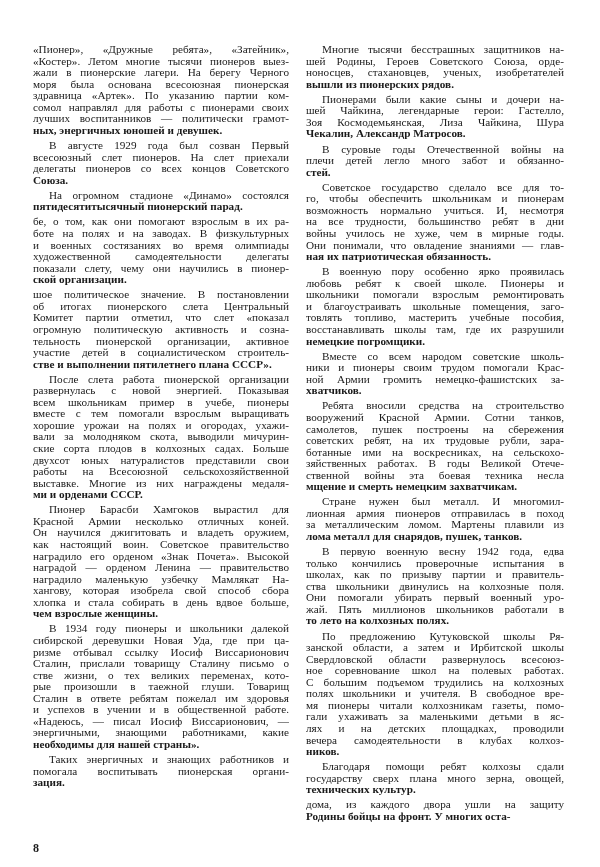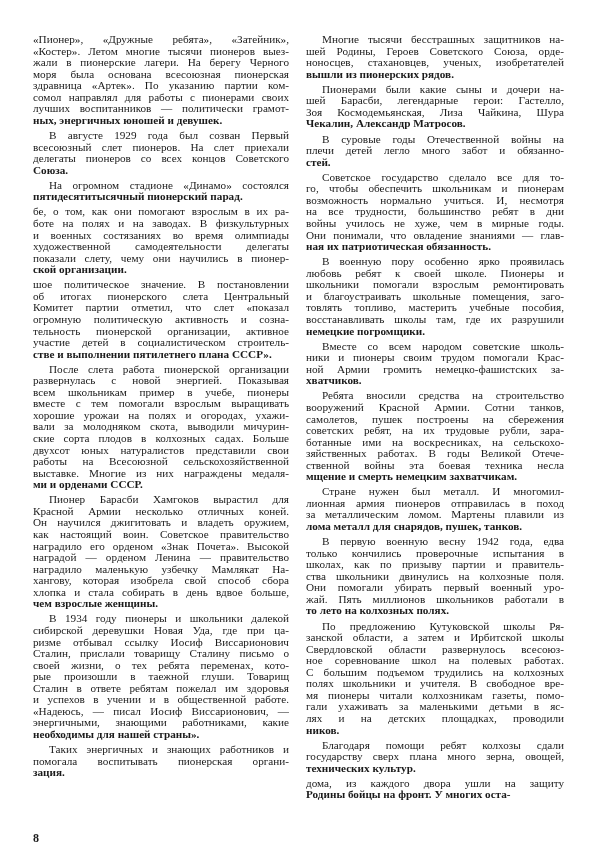--- a/index.html
+++ b/index.html
@@ -1,18 +1,18 @@
 <!DOCTYPE html>
 <html><head>
   <meta charset="utf-8">
   <style>
     html, body { margin: 0; padding: 0; background: #ffffff; }
     body { width: 600px; height: 867px; position: relative; overflow: hidden;
            font-family: "Liberation Serif", "DejaVu Serif", serif; color: #1a1a1a; }
-    .page { position: absolute; left: 0; top: 2px; width: 600px; height: 777px; }
+    .page { position: absolute; left: 0; top: 12px; width: 600px; height: 777px; }
     .col { position: absolute; top: 32px; font-size: 11.2px; line-height: 11.55px; }
     .col-left { left: 33px; width: 256px; }
     .col-right { left: 306px; width: 258px; }
     .para { margin: 0 0 3.6px 0; }
     .line { display: block; white-space: nowrap; text-align: justify; text-align-last: justify; height: 11.55px; overflow: visible; }
     .line.last { text-align-last: left; font-weight: bold; }
     .line.indent { padding-left: 16px; }
     .page-number { position: absolute; left: 33px; top: 829px; font-size: 12px; font-weight: bold;
                    font-family: "Liberation Serif", serif; }
   </style>
@@ -81,21 +81,21 @@
         <span class="line">наградило маленькую узбечку Мамлякат На-</span>
         <span class="line">хангову, которая изобрела свой способ сбора</span>
         <span class="line">хлопка и стала собирать в день вдвое больше,</span>
         <span class="line last">чем взрослые женщины.</span>
       </div>
       <div class="para">
         <span class="line indent">В 1934 году пионеры и школьники далекой</span>
         <span class="line">сибирской деревушки Новая Уда, где при ца-</span>
         <span class="line">ризме отбывал ссылку Иосиф Виссарионович</span>
         <span class="line">Сталин, прислали товарищу Сталину письмо о</span>
-        <span class="line">своей жизни, о тех ребята переменах, кото-</span>
+        <span class="line">стве жизни, о тех великих переменах, кото-</span>
         <span class="line">рые произошли в таежной глуши. Товарищ</span>
         <span class="line">Сталин в ответе ребятам пожелал им здоровья</span>
         <span class="line">и успехов в учении и в общественной работе.</span>
         <span class="line">«Надеюсь, — писал Иосиф Виссарионович, —</span>
         <span class="line">энергичными, знающими работниками, какие</span>
         <span class="line last">необходимы для нашей страны».</span>
       </div>
       <div class="para">
         <span class="line indent">Таких энергичных и знающих работников и</span>
         <span class="line">помогала воспитывать пионерская органи-</span>
@@ -104,21 +104,21 @@
     </div>
   <div class="col col-right" id="col-right">
       <div class="para">
         <span class="line indent">Многие тысячи бесстрашных защитников на-</span>
         <span class="line">шей Родины, Героев Советского Союза, орде-</span>
         <span class="line">ноносцев, стахановцев, ученых, изобретателей</span>
         <span class="line last">вышли из пионерских рядов.</span>
       </div>
       <div class="para">
         <span class="line indent">Пионерами были какие сыны и дочери на-</span>
-        <span class="line">шей Барасби, легендарные герои: Гастелло,</span>
+        <span class="line">шей Чайкина, легендарные герои: Гастелло,</span>
         <span class="line">Зоя Космодемьянская, Лиза Чайкина, Шура</span>
         <span class="line last">Чекалин, Александр Матросов.</span>
       </div>
       <div class="para">
         <span class="line indent">В суровые годы Отечественной войны на</span>
         <span class="line">плечи детей легло много забот и обязанно-</span>
         <span class="line last">стей.</span>
       </div>
       <div class="para">
         <span class="line indent">Советское государство сделало все для то-</span>
@@ -172,20 +172,21 @@
       <div class="para">
         <span class="line indent">По предложению Кутуковской школы Ря-</span>
         <span class="line">занской области, а затем и Ирбитской школы</span>
         <span class="line">Свердловской области развернулось всесоюз-</span>
         <span class="line">ное соревнование школ на полевых работах.</span>
         <span class="line">С большим подъемом трудились на колхозных</span>
         <span class="line">полях школьники и учителя. В свободное вре-</span>
         <span class="line">мя пионеры читали колхозникам газеты, помо-</span>
         <span class="line">гали ухаживать за маленькими детьми в яс-</span>
         <span class="line">лях и на детских площадках, проводили</span>
+        <span class="line">вечера самодеятельности в клубах колхоз-</span>
         <span class="line last">ников.</span>
       </div>
       <div class="para">
         <span class="line indent">Благодаря помощи ребят колхозы сдали</span>
         <span class="line">государству сверх плана много зерна, овощей,</span>
         <span class="line last">технических культур.</span>
       </div>
       <div class="para">
         <span class="line">дома, из каждого двора ушли на защиту</span>
         <span class="line last">Родины бойцы на фронт. У многих оста-</span>

